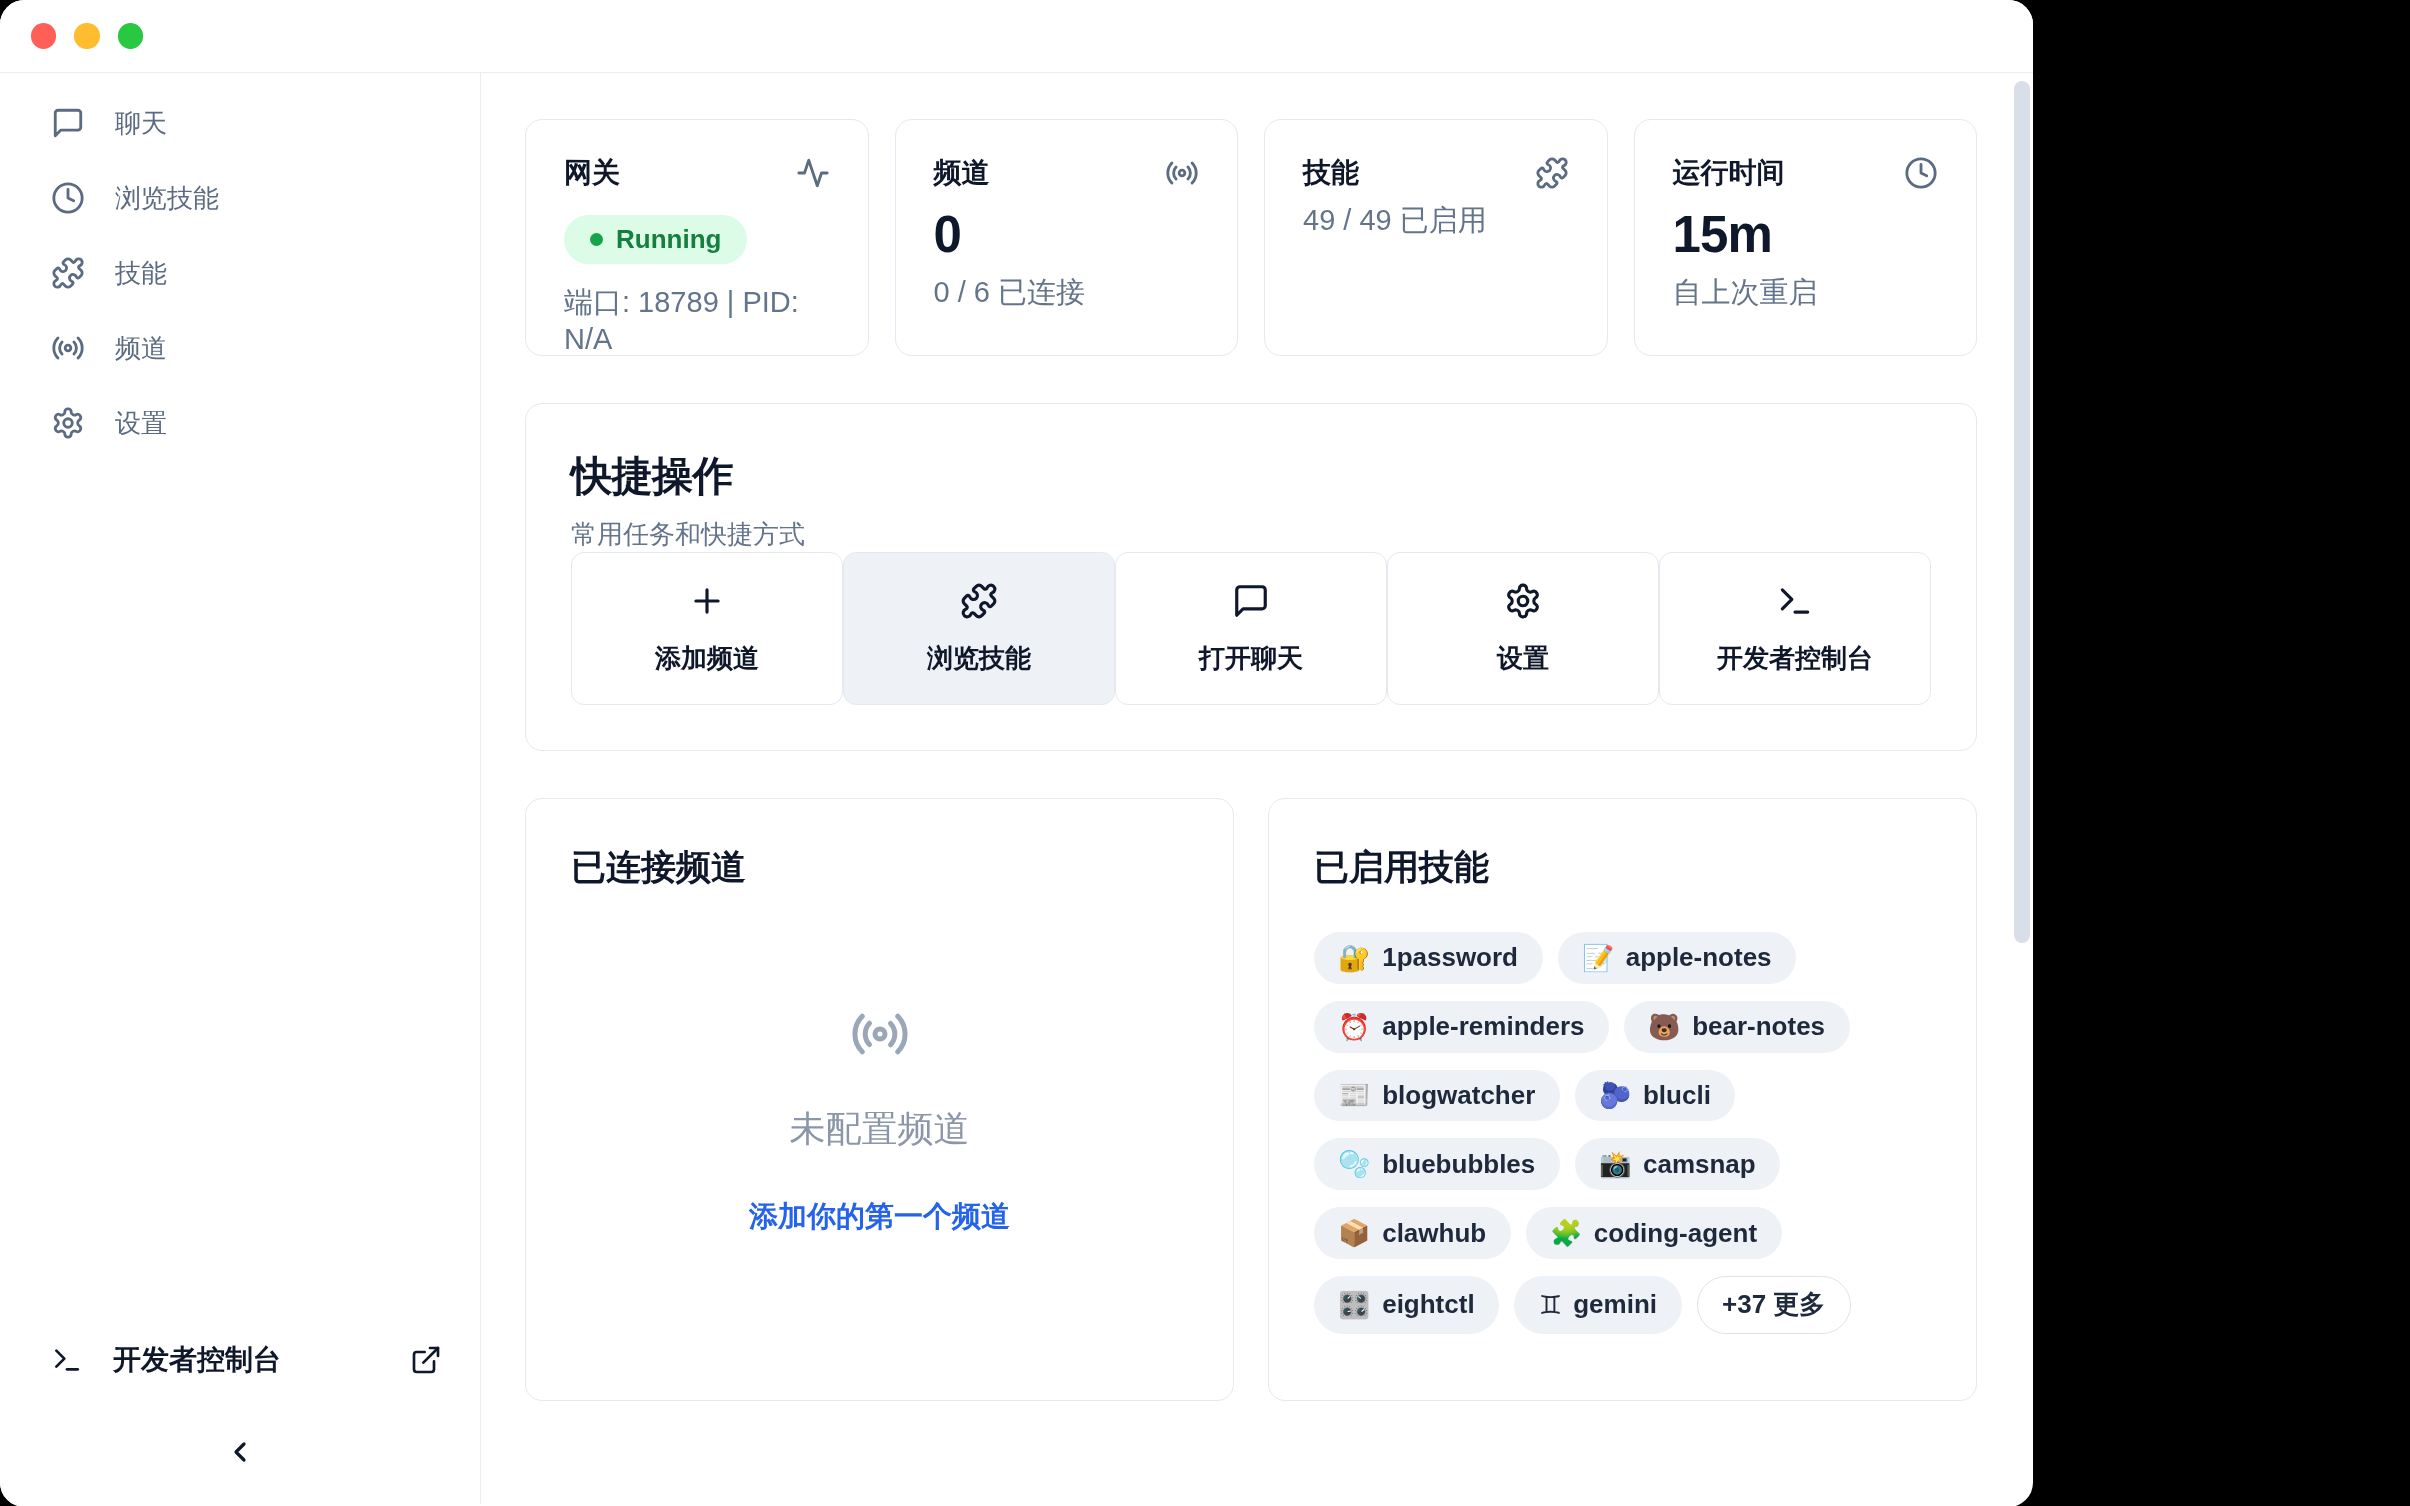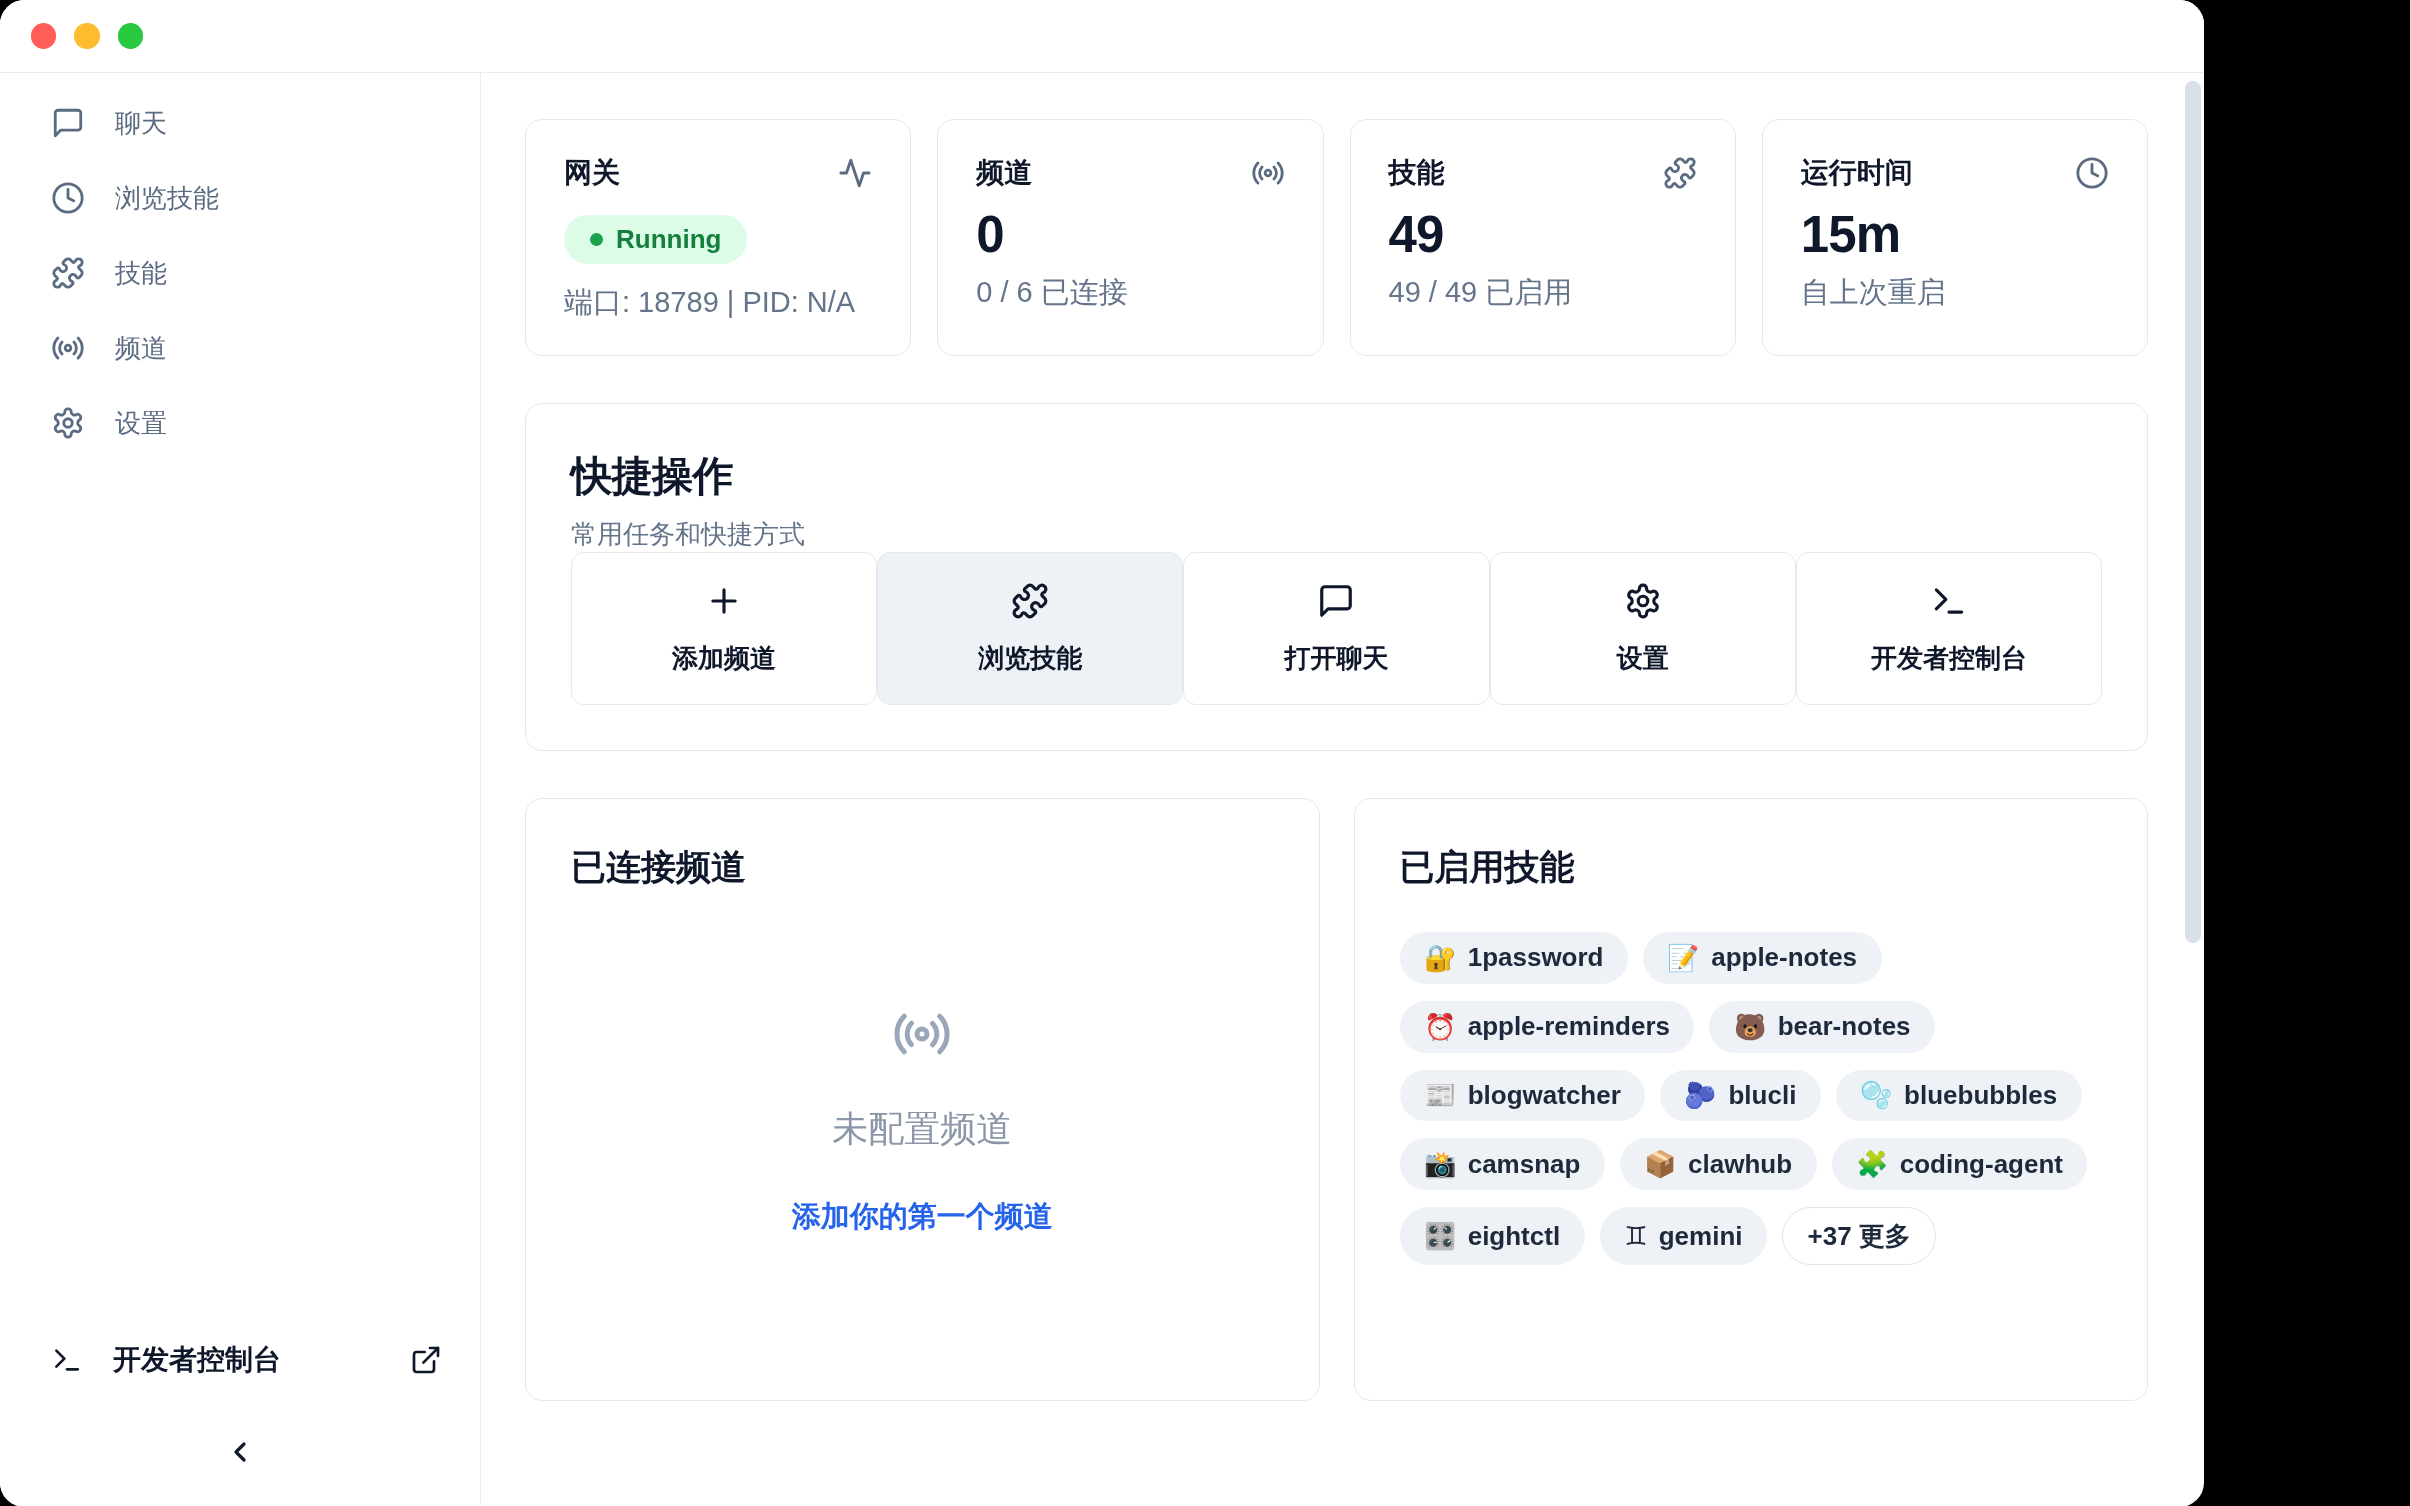--- a/index.html
+++ b/index.html
@@ -1,18 +1,18 @@
 <!DOCTYPE html>
 <html style="font-size:15px"><head>
 <meta charset="utf-8">
 <style>
   * { margin:0; padding:0; box-sizing:border-box; }
   html,body { width:2411px; height:1507px; background:#000; }
   body { font-family:"Liberation Sans","DejaVu Sans",sans-serif; color:#0f172a; }
-  .window { position:relative; width:2204px; height:1507px; background:#fff; border-radius:24.5px; overflow:hidden; }
+  .window { position:relative; width:2033px; height:1507px; background:#fff; border-radius:24.5px; overflow:hidden; }
 
   
   .titlebar { height:73px; display:flex; align-items:center; padding-left:31px; border-bottom:1.9px solid #e9edf2; background:#fff; }
   .lights { display:flex; gap:18px; }
   .light { width:25.4px; height:25.4px; border-radius:50%; }
   .light.red { background:#ff5f57; }
   .light.yellow { background:#febc2e; }
   .light.green { background:#28c840; }
 
   .content { display:flex; height:1431px; }
@@ -195,21 +195,20 @@
 
         <div class="stat-card">
           <div class="stat-head">
             <div class="stat-title">技能</div>
             <div class="stat-icon">
               <svg viewBox="0 0 24 24" fill="none" stroke="currentColor" stroke-width="2" stroke-linecap="round" stroke-linejoin="round">
                   <path d="M19.439 7.85c-.049.322.059.648.289.878l1.568 1.568c.47.47.706 1.087.706 1.704s-.235 1.233-.706 1.704l-1.611 1.611a.98.98 0 0 1-.837.276c-.47-.07-.802-.48-.968-.925a2.501 2.501 0 1 0-3.214 3.214c.446.166.855.497.925.968a.979.979 0 0 1-.276.837l-1.61 1.61a2.404 2.404 0 0 1-1.705.707 2.402 2.402 0 0 1-1.704-.706l-1.568-1.568a1.026 1.026 0 0 0-.877-.29c-.493.074-.84.504-1.02.968a2.5 2.5 0 1 1-3.237-3.237c.464-.18.894-.527.967-1.02a1.026 1.026 0 0 0-.289-.877l-1.568-1.568A2.402 2.402 0 0 1 1.998 12c0-.617.236-1.234.706-1.704L4.23 8.77c.24-.24.581-.353.917-.303.515.077.877.528 1.073 1.01a2.5 2.5 0 1 0 3.259-3.259c-.482-.196-.933-.558-1.01-1.073-.05-.336.062-.676.303-.917l1.525-1.525A2.402 2.402 0 0 1 12 1.998c.617 0 1.234.236 1.704.706l1.568 1.568c.23.23.556.338.877.29.493-.074.84-.504 1.02-.968a2.5 2.5 0 1 1 3.237 3.237c-.464.18-.894.527-.967 1.02Z"></path>
                 </svg>
             </div>
           </div>
-          <div class="stat-value">49</div>
           <div class="stat-sub">49 / 49 已启用</div>
         </div>
 
         <div class="stat-card">
           <div class="stat-head">
             <div class="stat-title">运行时间</div>
             <div class="stat-icon">
               <svg viewBox="0 0 24 24" fill="none" stroke="currentColor" stroke-width="2" stroke-linecap="round" stroke-linejoin="round">
                   <circle cx="12" cy="12" r="10"></circle>
                   <polyline points="12 6 12 12 16 14"></polyline>

